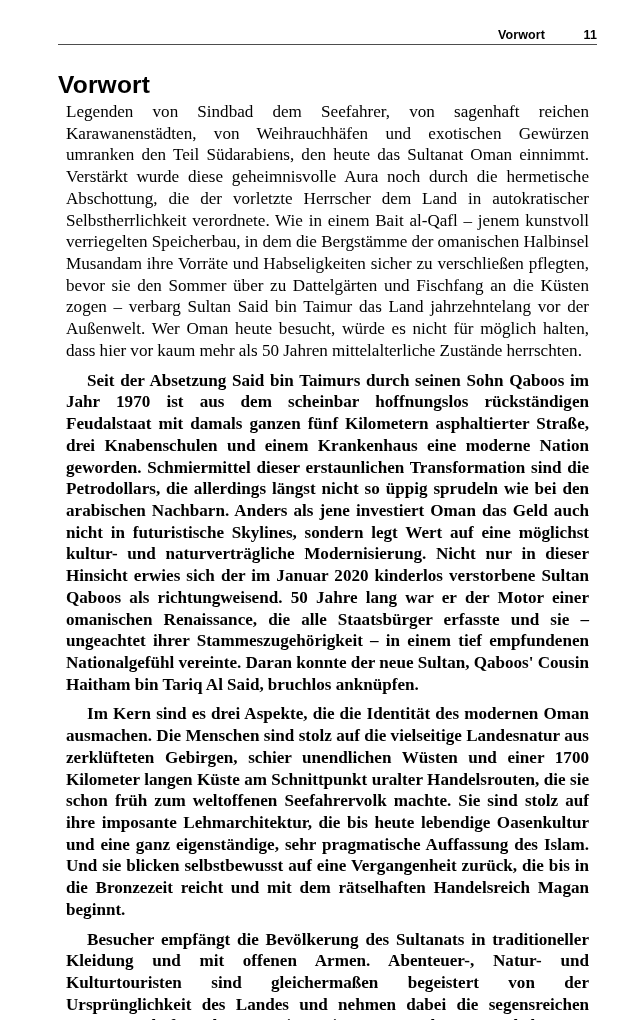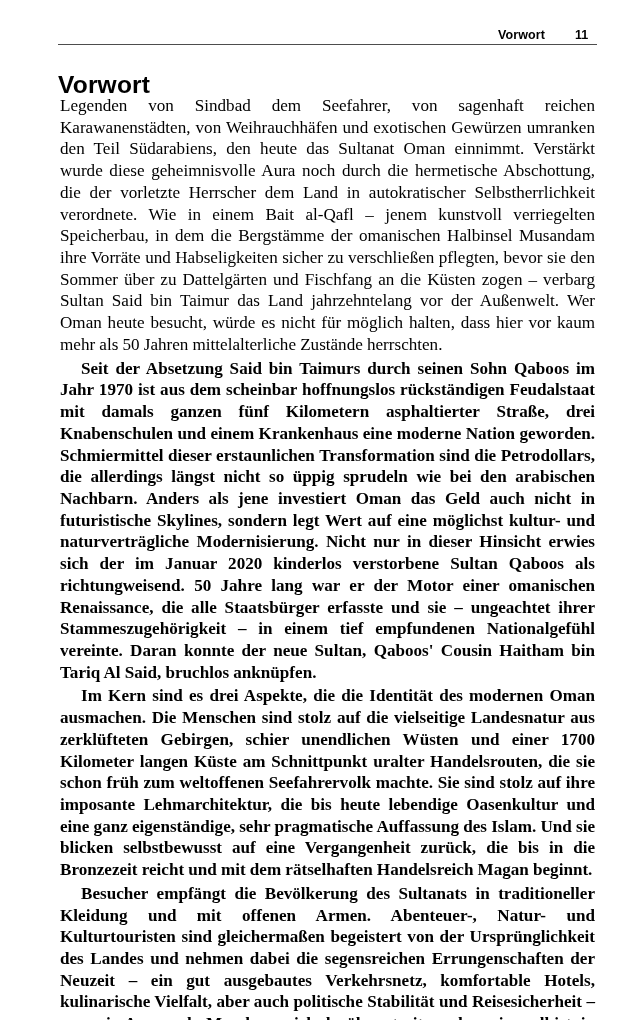--- a/index.html
+++ b/index.html
@@ -33,20 +33,21 @@
     font-family: "Liberation Sans", "DejaVu Sans", sans-serif;
     font-weight: bold;
     font-size: 12.5px;
     letter-spacing: 0.1px;
   }
   .running-head .rh-title {
     margin-right: 30px;
   }
   .running-head .rh-folio {
     min-width: 22px;
+    text-align: right;
   }
   .head-rule {
     position: absolute;
     left: 58px;
     top: 44px;
     width: 539px;
     height: 1px;
     background: #4d4d4d;
   }
   
@@ -62,21 +63,21 @@
     color: #000;
   }
   
   .textblock {
     position: absolute;
     left: 58px;
     top: 93px;
     width: 539px;
   }
   .textblock p {
-    margin: 2px;
+    margin: 8px;
     text-align: justify;
     text-justify: inter-word;
     font-size: 17.1px;
     line-height: 21.72px;
     hyphens: manual;
     -webkit-hyphens: manual;
     word-spacing: -0.1px;
   }
   .textblock p.indent {
     text-indent: 21px;

